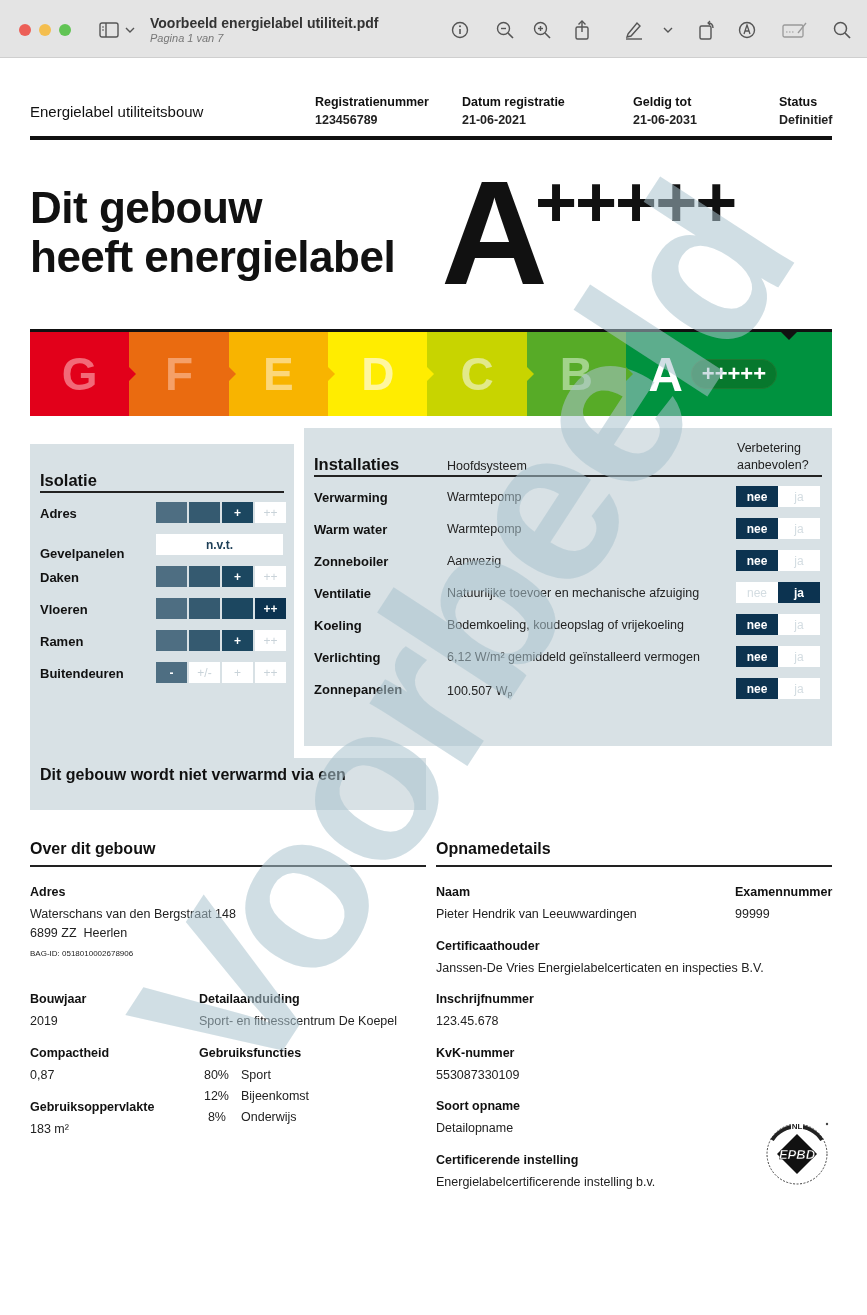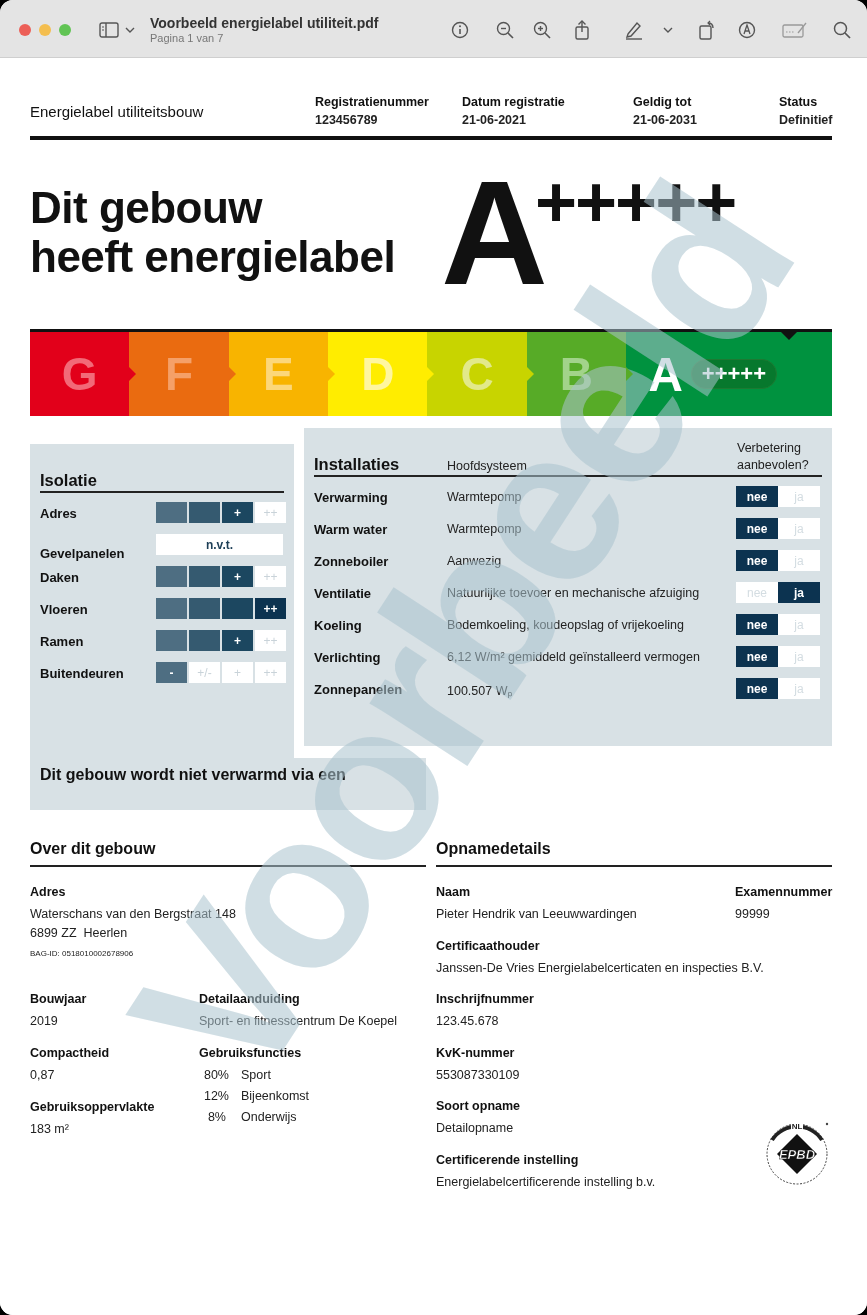--- a/index.html
+++ b/index.html
@@ -1,26 +1,26 @@
 <!DOCTYPE html>
 <html><head>
 <meta charset="utf-8">
 <style>
   * { box-sizing: border-box; margin: 0; padding: 0; }
   html, body { width: 867px; height: 1315px; overflow: hidden; background: #000; }
   body { font-family: "Liberation Sans", sans-serif; color: #111; }
-  .window { position: absolute; left: 0; top: 0; width: 867px; height: 1315px; background: #fff; border-radius: 13px; overflow: hidden; }
+  .window { position: absolute; left: 0; top: 0; width: 867px; height: 1315px; background: #fff; border-radius: 0; overflow: hidden; }
   .titlebar { position: absolute; left: 0; top: 0; width: 867px; height: 58px; background: #e4e4e4; border-bottom: 1px solid #cfcfcf; }
   .traffic { position: absolute; top: 24px; width: 12px; height: 12px; border-radius: 50%; }
   .t-red { left: 19px; background: #ec5f57; }
   .t-yellow { left: 39px; background: #f4be4f; }
   .t-green { left: 59px; background: #61c454; }
   .tb-icon { position: absolute; top: 19px; height: 22px; display: flex; align-items: center; justify-content: center; color: #555; }
   .tb-title { position: absolute; left: 150px; top: 15px; font-size: 14px; font-weight: bold; color: #333; }
-  .tb-sub { position: absolute; left: 150px; top: 32px; font-size: 11px; color: #777; }
+  .tb-sub { position: absolute; left: 150px; top: 32px; font-size: 11px; color: #777; font-style: italic; }
 
   .page { position: absolute; left: 0; top: 58px; width: 867px; height: 1257px; background: #fff; }
   .abs { position: absolute; }
 
   .hdr-title { left: 30px; top: 45px; font-size: 15px; font-weight: normal; }
   .hdr-col { top: 37px; font-size: 12.5px; }
   .hdr-col .k { font-weight: bold; }
   .hdr-col .v { margin-top: 4px; font-weight: bold; }
   .hdr-rule { left: 30px; top: 78px; width: 802px; height: 4px; background: #111; }
 

